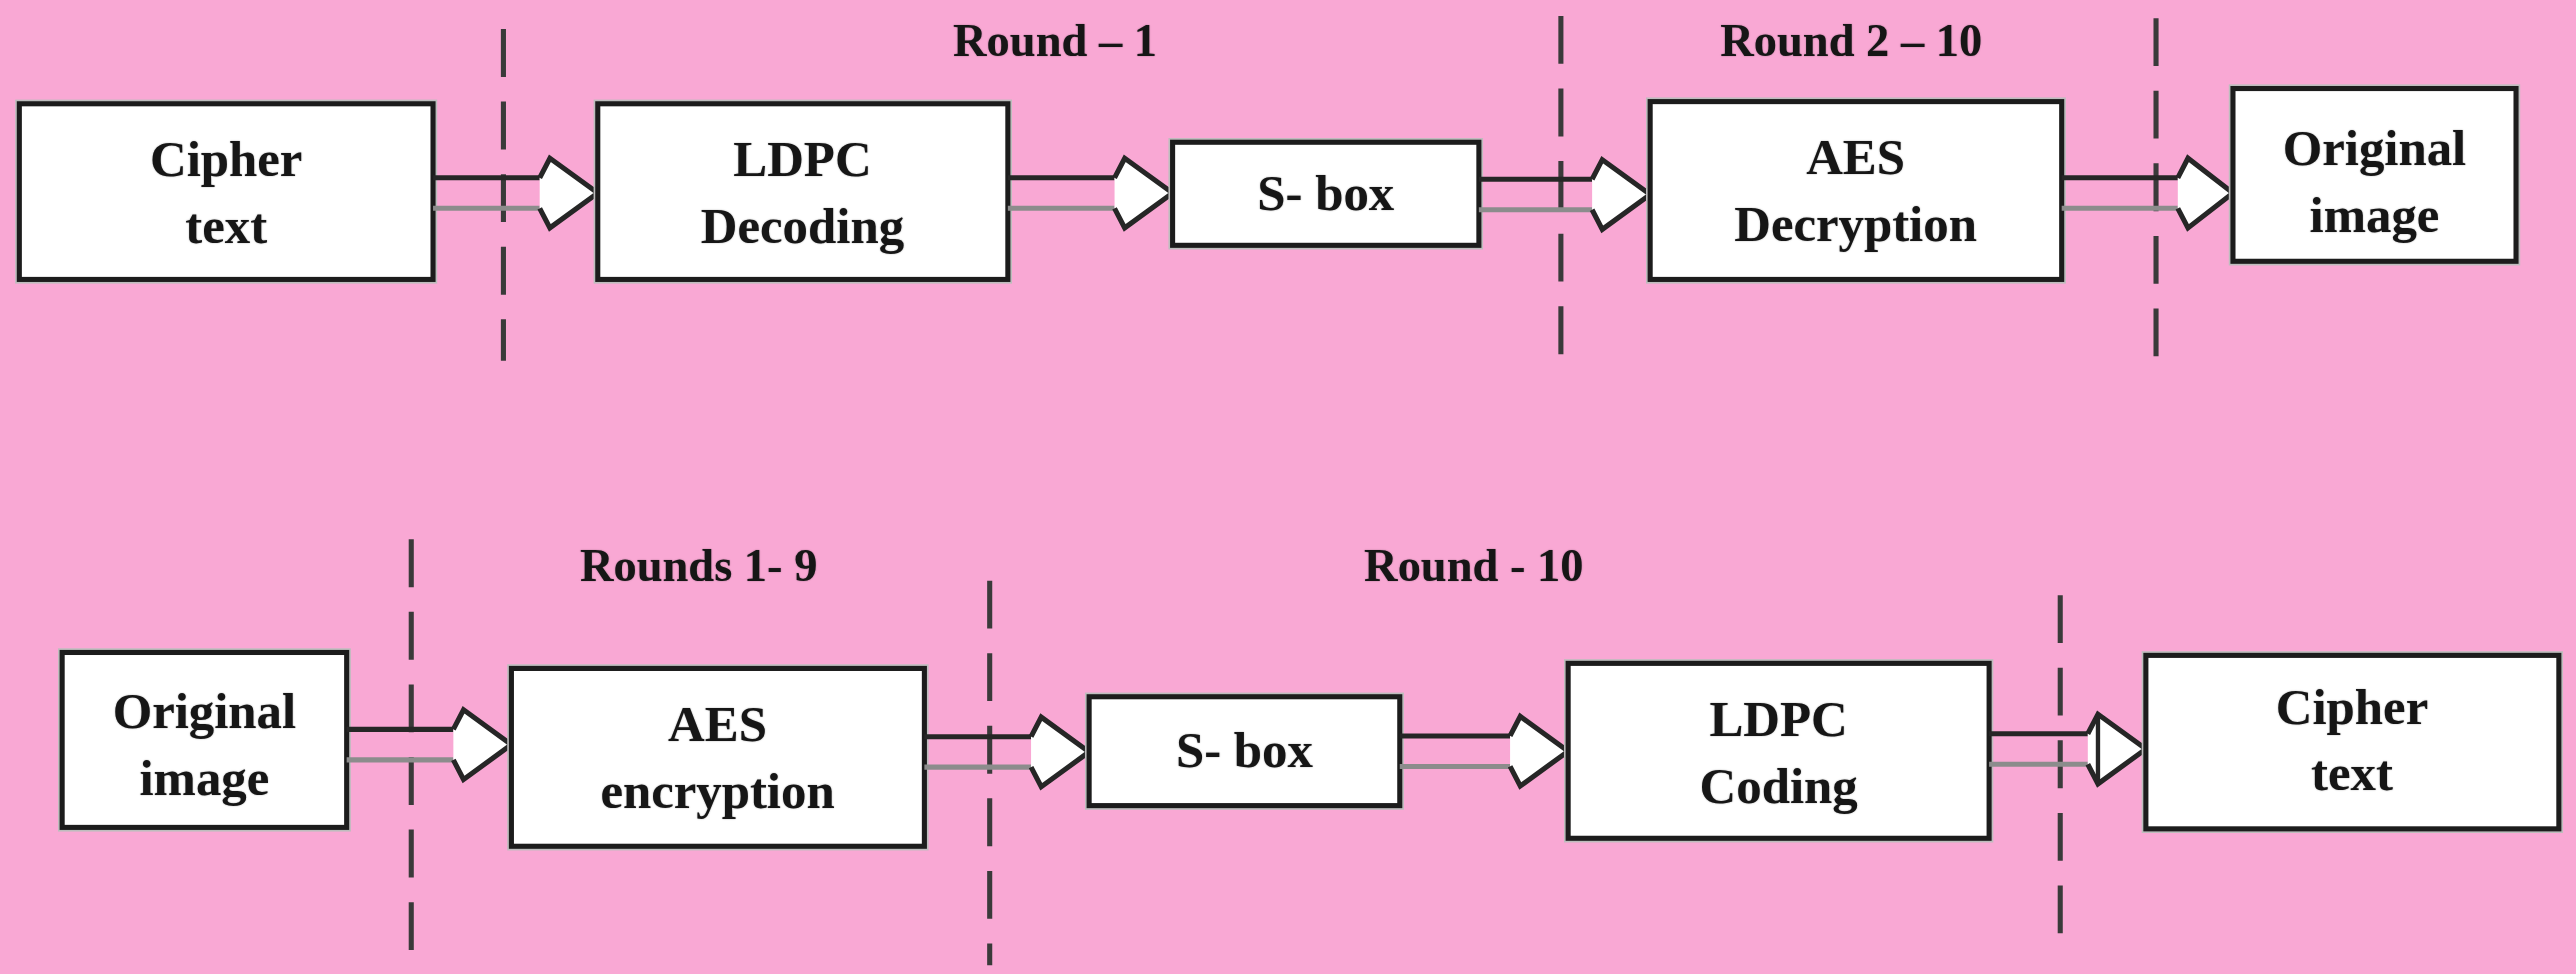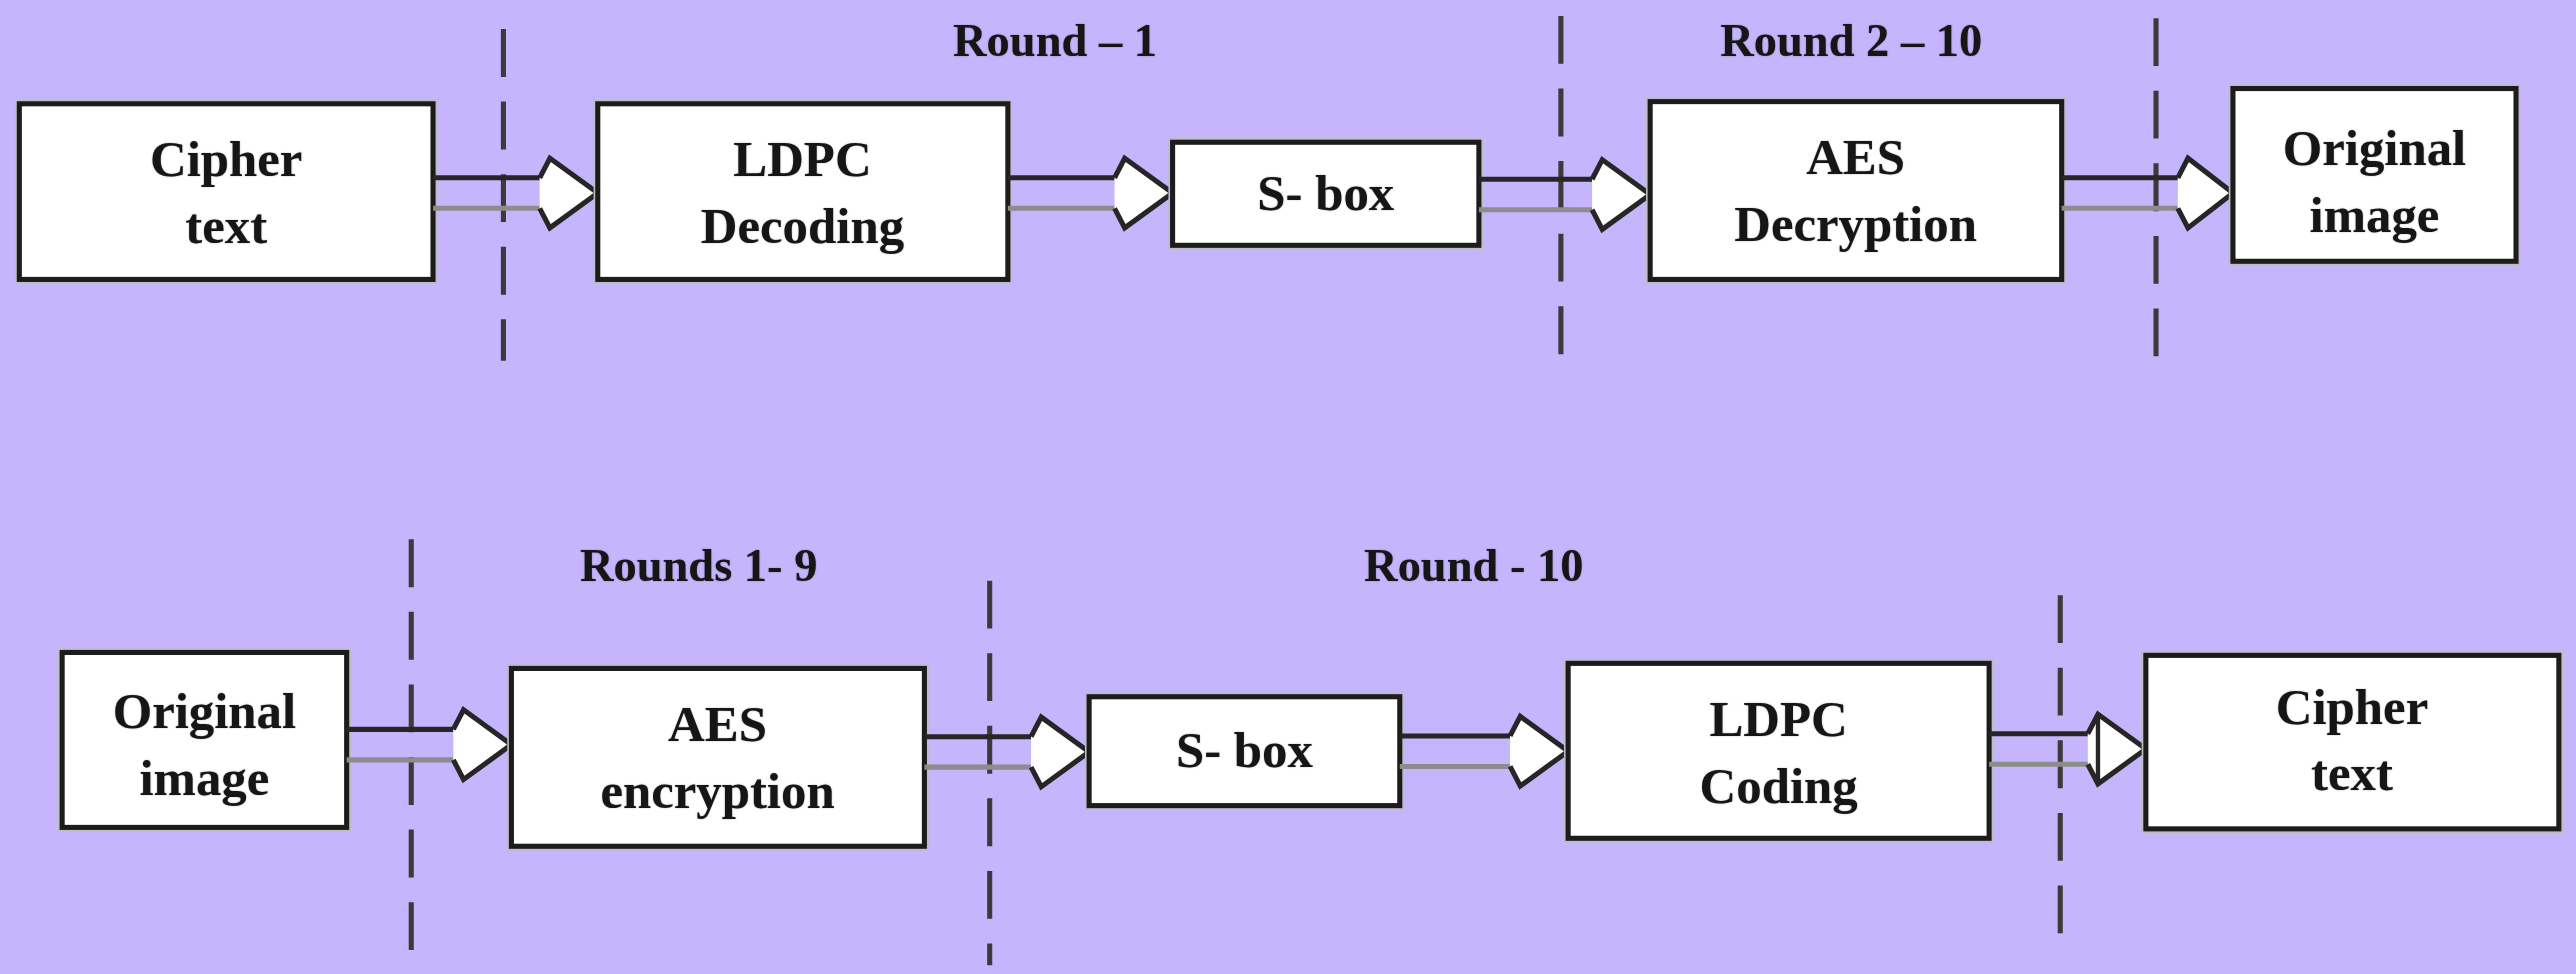--- a/index.html
+++ b/index.html
@@ -4,21 +4,21 @@
 <style>
   html, body {
     margin: 0;
     padding: 0;
     height: 100%;
     background: #ffffff;
   }
   .diagram-wrap {
     width: 100%;
     height: 100%;
-    background: #c4b5fd;
+    background: #f9a8d4;
   }
   svg {
     display: block;
     width: 100%;
     height: 100%;
   }
   .box-rect {
     fill: #ffffff;
     stroke: #1c1c1c;
     stroke-width: 7;

